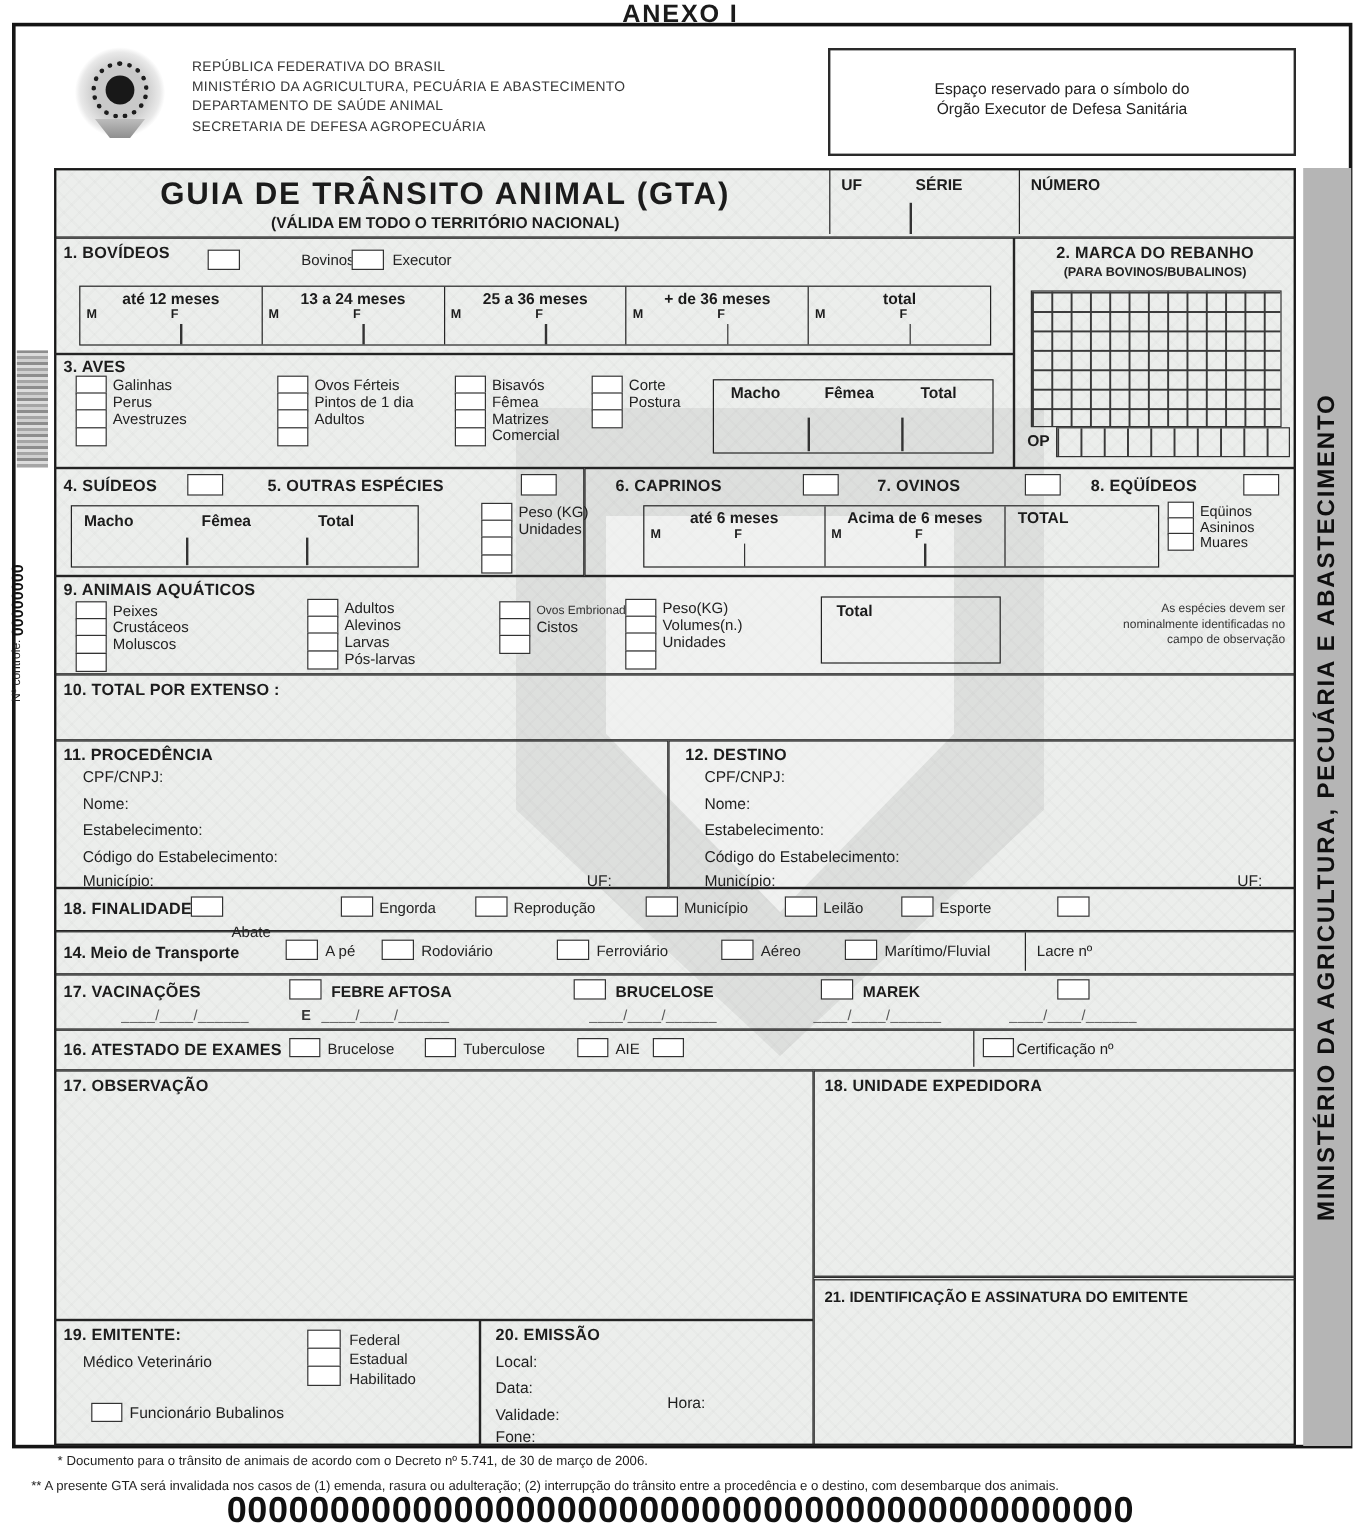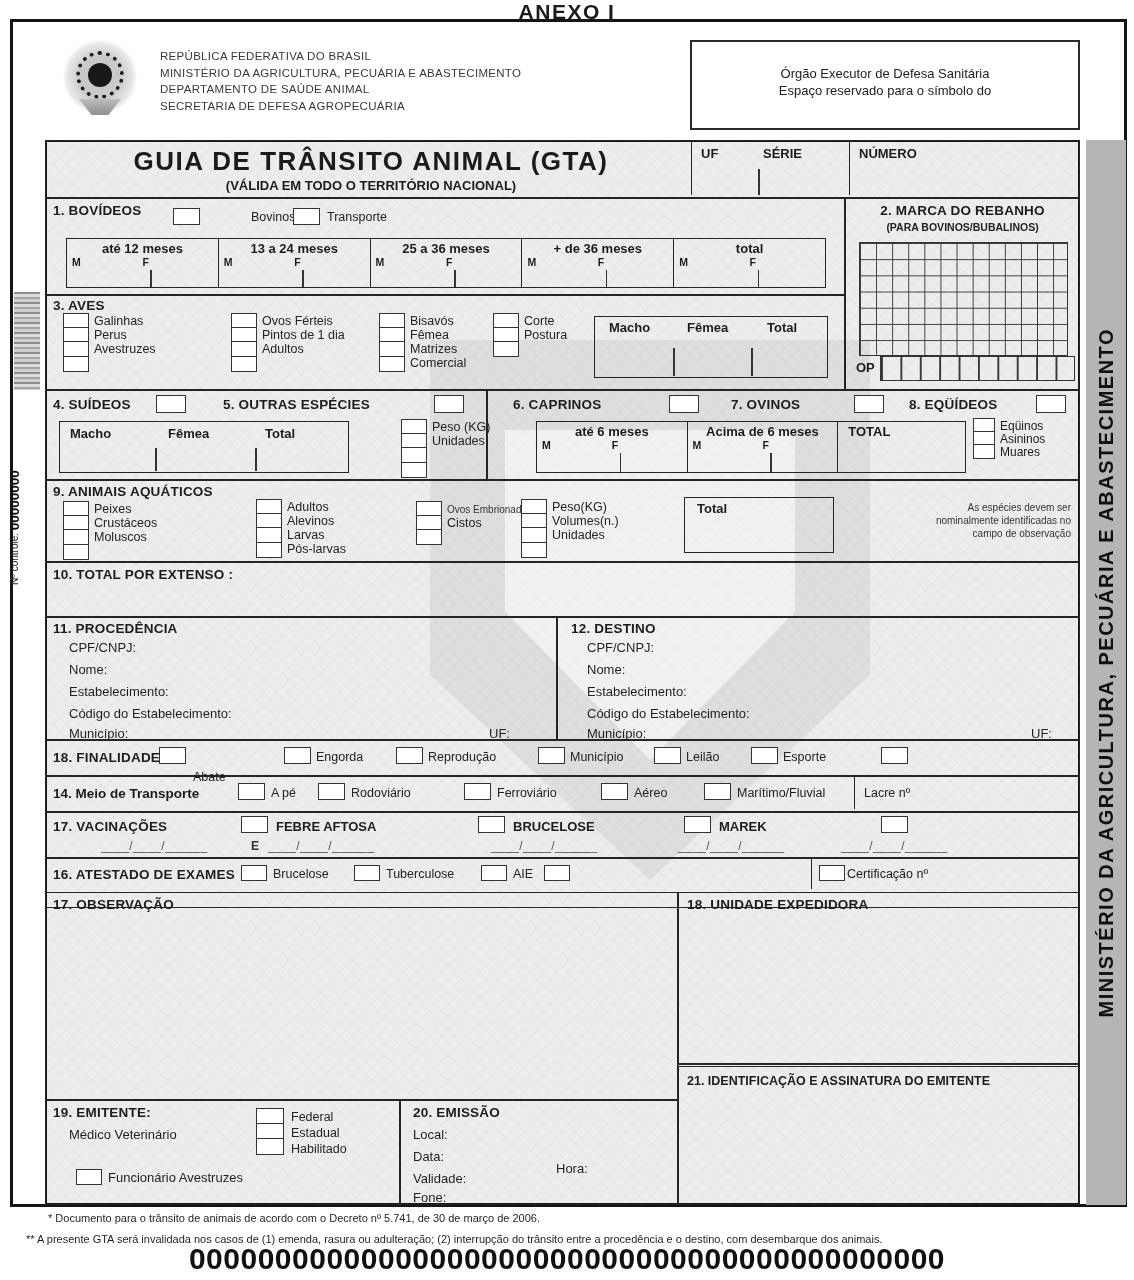--- a/index.html
+++ b/index.html
@@ -94,22 +94,22 @@
   </div>
 
   <div class="abs" style="left:160px;top:48px;font-size:11.5px;line-height:16.5px;color:#383838;letter-spacing:.3px;">
     <div>REPÚBLICA FEDERATIVA DO BRASIL</div>
     <div>MINISTÉRIO DA AGRICULTURA, PECUÁRIA E ABASTECIMENTO</div>
     <div>DEPARTAMENTO DE SAÚDE ANIMAL</div>
     <div>SECRETARIA DE DEFESA AGROPECUÁRIA</div>
   </div>
 
   <div class="abs" style="left:690px;top:40px;width:390px;height:90px;border:2px solid #2a2a2a;text-align:center;padding-top:23px;font-size:13px;line-height:17px;color:#222;">
+    <div>Espaço reservado para o símbolo do</div>
     <div>Órgão Executor de Defesa Sanitária</div>
-    <div>Espaço reservado para o símbolo do</div>
   </div>
 
   <div class="formbg"></div>
   <div class="wshield"></div>
   <div class="wchev"></div>
 
   <div class="barcode"></div>
   <div class="abs vert" style="left:6px;top:385px;height:200px;width:36px;text-align:left;">
     <span style="font-size:10px;color:#222;">Nº controle: </span><span style="font-size:13.5px;font-weight:700;color:#111;">00000000</span>
   </div>
@@ -129,21 +129,21 @@
     <div class="abs smb" style="left:813px;top:5px;">NÚMERO</div>
     <div class="abs" style="left:646px;top:20px;width:156px;height:34px;"></div>
     <div class="abs" style="left:804px;top:20px;width:228px;height:34px;"></div>
   </div>
 
   <div class="row" style="left:45px;top:198px;width:800px;height:97px;">
     <div class="abs lbl" style="left:7px;top:4px;">1. BOVÍDEOS</div>
     <div class="cb" style="left:127px;top:9px;"></div>
     <div class="abs sm" style="left:161px;top:11px;margin-left:44px;">Bovinos</div>
     <div class="cb" style="left:247px;top:9px;"></div>
-    <div class="abs sm" style="left:281px;top:11px;">Transporte</div>
+    <div class="abs sm" style="left:281px;top:11px;">Executor</div>
     <div class="agetable" style="left:20px;top:39px;width:760px;height:50px;">
       <div class="agecol">
         <div class="h">até 12 meses</div>
         <span class="m">M</span>
         <span class="f">F</span>
         <div class="ftick"></div>
       </div>
       <div class="agecol">
         <div class="h">13 a 24 meses</div>
         <span class="m">M</span>
@@ -374,21 +374,21 @@
     <div class="abs smb" style="left:673px;top:6px;">MAREK</div>
     <div class="cb" style="left:835px;top:3px;"></div>
     <div class="datep" style="left:55px;top:26px;">____/____/______</div>
     <div class="datep" style="left:205px;top:26px;font-weight:700;color:#333;">E</div>
     <div class="datep" style="left:222px;top:26px;">____/____/______</div>
     <div class="datep" style="left:445px;top:26px;">____/____/______</div>
     <div class="datep" style="left:632px;top:26px;">____/____/______</div>
     <div class="datep" style="left:795px;top:26px;">____/____/______</div>
   </div>
 
-  <div class="row" style="left:45px;top:858px;width:1035px;height:50px;">
+  <div class="row" style="left:45px;top:858px;width:1035px;height:34px;">
     <div class="abs lbl" style="left:7px;top:8px;">16. ATESTADO DE EXAMES</div>
     <div class="cbs" style="left:195px;top:6px;"></div>
     <div class="abs sm" style="left:227px;top:8px;">Brucelose</div>
     <div class="cbs" style="left:308px;top:6px;"></div>
     <div class="abs sm" style="left:340px;top:8px;">Tuberculose</div>
     <div class="cbs" style="left:435px;top:6px;"></div>
     <div class="abs sm" style="left:467px;top:8px;">AIE</div>
     <div class="cbs" style="left:498px;top:6px;"></div>
     <div class="vline" style="left:765px;top:0;height:30.4px;"></div>
     <div class="cbs" style="left:773px;top:6px;"></div>
@@ -410,21 +410,21 @@
   <div class="row" style="left:45px;top:1100px;width:355px;height:105px;">
     <div class="abs lbl" style="left:7px;top:4px;">19. EMITENTE:</div>
     <div class="abs field" style="left:23px;top:26px;">Médico Veterinário</div>
     <div class="cb" style="left:210px;top:7px;width:28px;height:17px;"></div>
     <div class="cb" style="left:210px;top:22.2px;width:28px;height:17px;"></div>
     <div class="cb" style="left:210px;top:37.4px;width:28px;height:17px;"></div>
     <div class="abs sm" style="left:245px;top:9px;">Federal</div>
     <div class="abs sm" style="left:245px;top:25px;">Estadual</div>
     <div class="abs sm" style="left:245px;top:41px;">Habilitado</div>
     <div class="cbs" style="left:30px;top:68px;"></div>
-    <div class="abs field" style="left:62px;top:69px;">Funcionário Avestruzes</div>
+    <div class="abs field" style="left:62px;top:69px;">Funcionário Bubalinos</div>
   </div>
 
   <div class="row" style="left:400px;top:1100px;width:278px;height:105px;">
     <div class="abs lbl" style="left:12px;top:4px;">20. EMISSÃO</div>
     <div class="abs field" style="left:12px;top:26px;">Local:</div>
     <div class="abs field" style="left:12px;top:48px;">Data:</div>
     <div class="abs field" style="left:12px;top:70px;">Validade:</div>
     <div class="abs field" style="left:12px;top:89px;">Fone:</div>
     <div class="abs field" style="left:155px;top:60px;">Hora:</div>
   </div>

